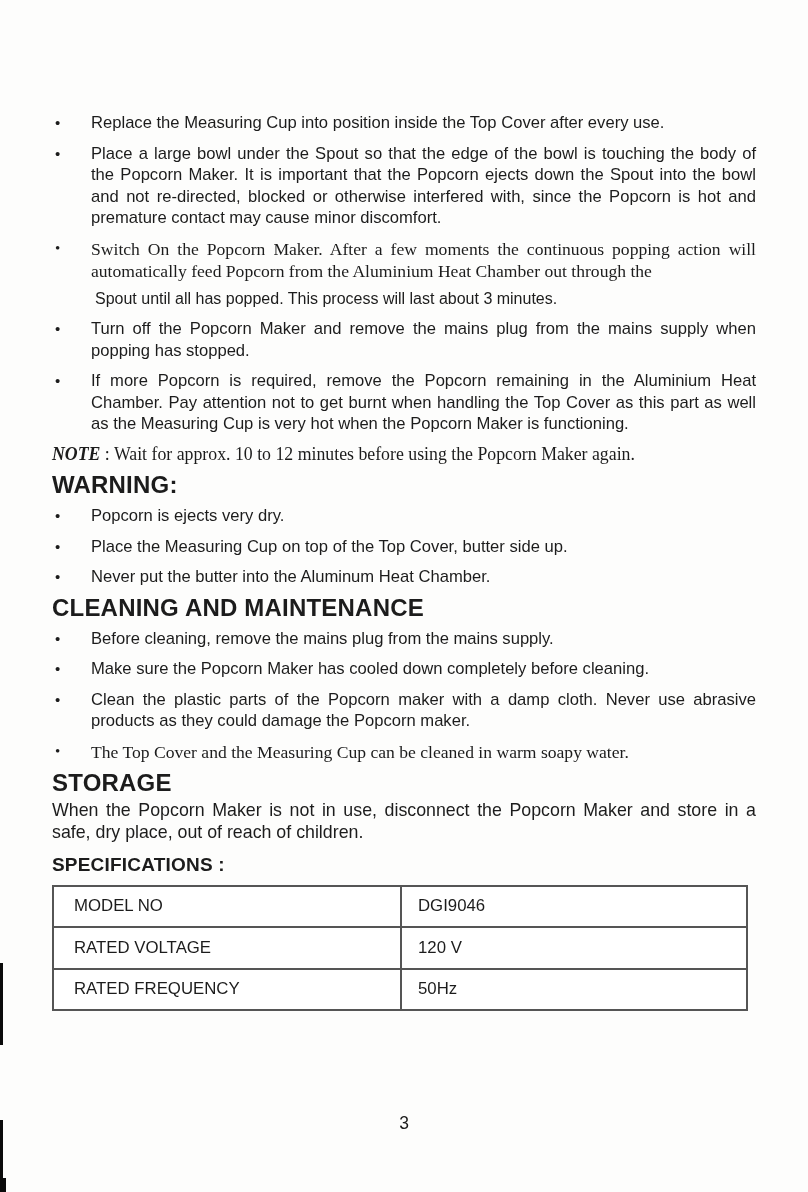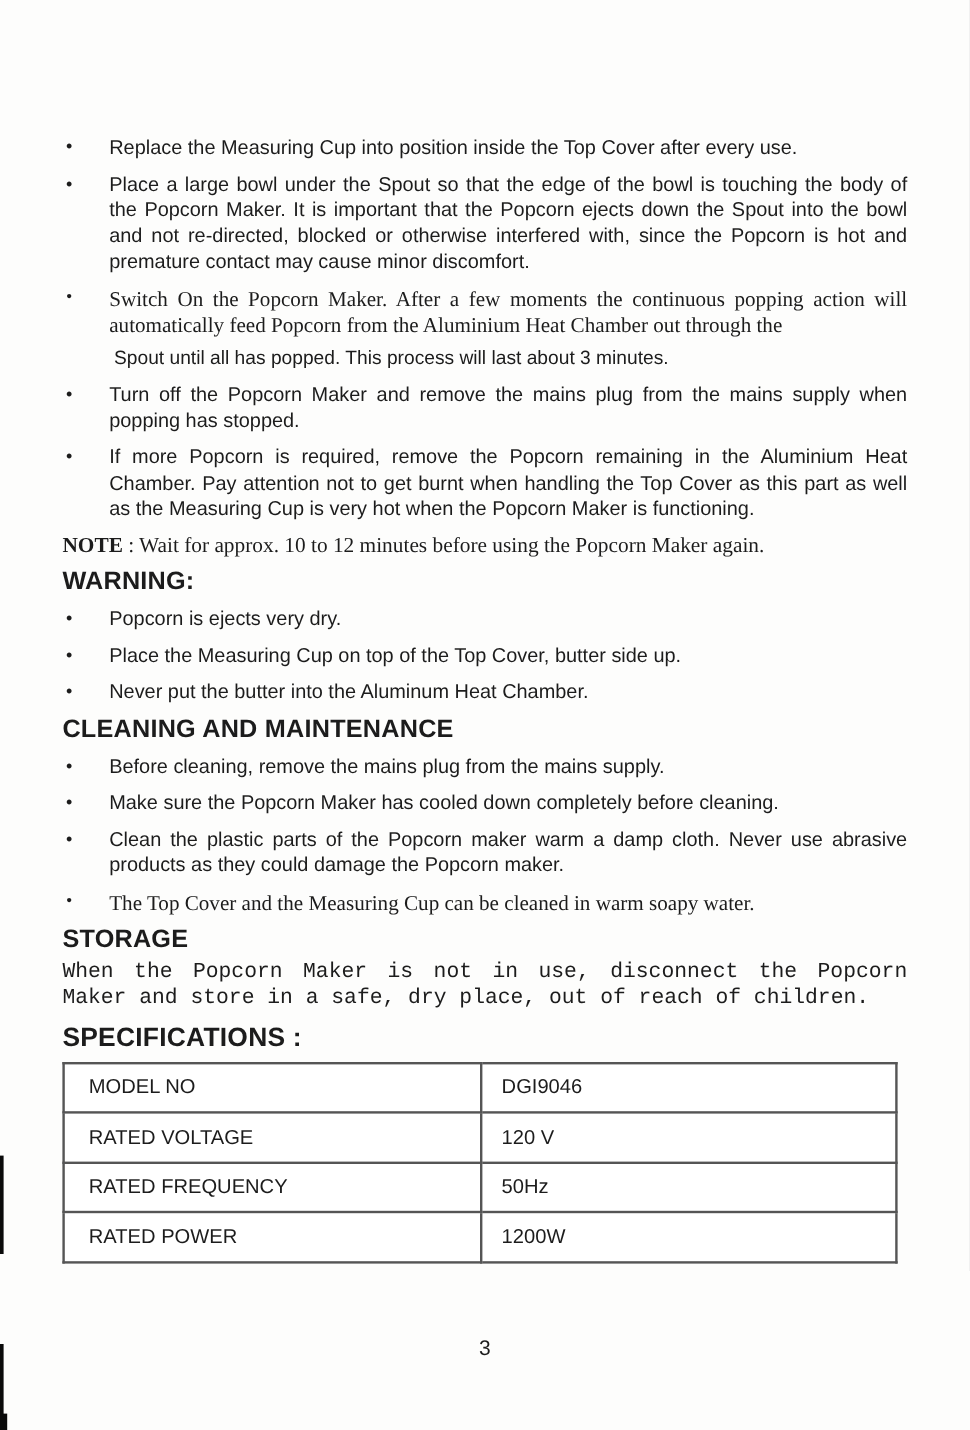--- a/index.html
+++ b/index.html
@@ -40,33 +40,33 @@
     font-size:16px;line-height:21.5px;
     margin-top:5px;padding-left:4px;
     text-align:left;
   }
   
   .note-line{
     margin-top:8px;
     font-family:"Liberation Serif", serif;
     font-size:17.8px;line-height:22.5px;
   }
-  .note-line b{font-weight:bold;}
+  .note-line b{font-weight:bold;font-style:italic;}
   
   .heading{
     margin-top:8px;
     font-weight:bold;
-    font-size:21px;line-height:23px;
+    font-size:24px;line-height:23px;
     letter-spacing:.2px;
   }
-  .heading.spec{font-size:22px;margin-top:9px;}
+  .heading.spec{font-size:19px;margin-top:9px;}
   
   .para-serif{
     margin-top:6px;
-    font-family:Liberation Mono, monospace;
+    font-family:Liberation Sans, sans-serif;
     font-size:17.8px;line-height:21.8px;
     text-align:justify;
   }
   
   table.spec-table{
     margin-top:9px;
     border-collapse:collapse;
     width:696px;
     table-layout:fixed;
   }
@@ -145,21 +145,21 @@
     <div class="bullet">
       <span class="dot">•</span>
       <span class="btxt">Before cleaning, remove the mains plug from the mains supply.</span>
     </div>
     <div class="bullet">
       <span class="dot">•</span>
       <span class="btxt">Make sure the Popcorn Maker has cooled down completely before cleaning.</span>
     </div>
     <div class="bullet">
       <span class="dot">•</span>
-      <span class="btxt">Clean the plastic parts of the Popcorn maker warm a damp cloth. Never use abrasive products as they could damage the Popcorn maker.</span>
+      <span class="btxt">Clean the plastic parts of the Popcorn maker with a damp cloth. Never use abrasive products as they could damage the Popcorn maker.</span>
     </div>
     <div class="bullet serif">
       <span class="dot">•</span>
       <span class="btxt">The Top Cover and the Measuring Cup can be cleaned in warm soapy water.</span>
     </div>
 
     <div class="heading">STORAGE</div>
     <div class="para-serif">When the Popcorn Maker is not in use, disconnect the Popcorn Maker and store in a safe, dry place, out of reach of children.</div>
 
     <div class="heading spec">SPECIFICATIONS :</div>
@@ -174,24 +174,20 @@
           <td class="val">DGI9046</td>
         </tr>
         <tr>
           <td>RATED VOLTAGE</td>
           <td class="val">120 V</td>
         </tr>
         <tr>
           <td>RATED FREQUENCY</td>
           <td class="val">50Hz</td>
         </tr>
-        <tr>
-          <td>RATED POWER</td>
-          <td class="val">1200W</td>
-        </tr>
       </tbody>
     </table>
 
   </div>
 
   <div class="page-num">3</div>
 
   <div class="edge-mark mark1"></div>
   <div class="edge-mark mark2"></div>
   <div class="edge-mark mark3"></div>

